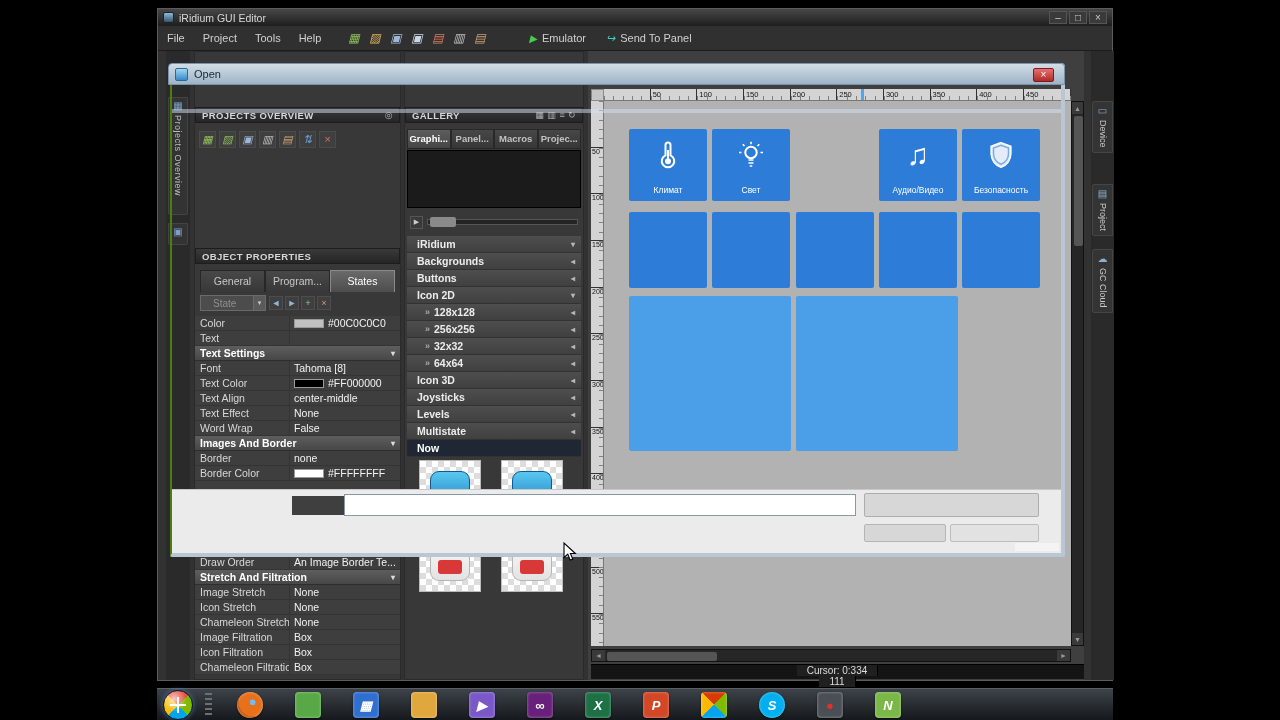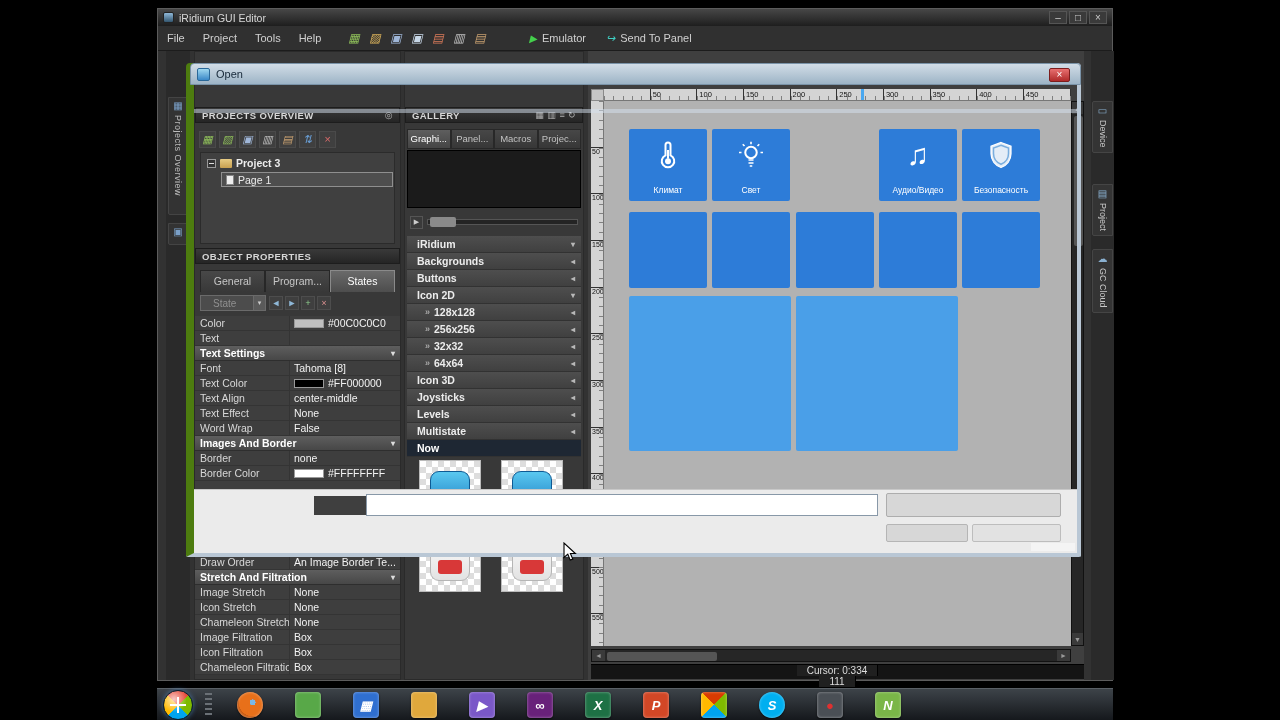--- a/index.html
+++ b/index.html
@@ -65,21 +65,21 @@
   .pval{flex:1;padding-left:4px;color:#f2f2f2;overflow:hidden;white-space:nowrap;display:flex;align-items:center;}
   .swatch{display:none;}
   .swatch[style]{display:inline-block;width:30px;height:9px;border:1px solid #999;margin-right:4px;flex:0 0 auto;}
   .psection{height:15px;line-height:15px;background:linear-gradient(#5e5e5e,#474747);border-bottom:1px solid #2e2e2e;
             color:#fff;font-weight:bold;padding-left:5px;display:flex;}
   .psection .secarr{margin-left:auto;margin-right:5px;font-size:8px;color:#ddd;}
   .pspacer{height:74px;background:#3e3e3e;}
 
   
   .gpanel{position:absolute;left:246px;top:0;width:180px;bottom:0;background:#383838;border:1px solid #2a2a2a;}
-  .gtabs{position:absolute;top:77px;left:2px;right:2px;display:flex;}
+  .gtabs{position:absolute;top:77px;left:2px;right:2px;display:flex;font-weight:bold;}
   .gtab{flex:1;height:20px;line-height:18px;text-align:center;font-size:9.5px;color:#c2c2c2;
         background:linear-gradient(#474747,#373737);border:1px solid #282828;overflow:hidden;white-space:nowrap;}
   .gtab.active{background:linear-gradient(#5e5e5e,#454545);color:#fff;}
   .gpreview{position:absolute;top:98px;left:2px;right:2px;height:58px;background:#1b1b1b;border:1px solid #000;}
   .gslider{position:absolute;top:162px;left:2px;right:2px;height:16px;display:flex;align-items:center;gap:4px;padding:0 3px;}
   .sbtn{width:13px;height:13px;background:#3a3a3a;border:1px solid #555;color:#ccc;font-size:7px;display:flex;align-items:center;justify-content:center;}
   .strack{flex:1;height:6px;background:#242424;border:1px solid #555;position:relative;}
   .shandle{position:absolute;left:2px;top:-3px;width:26px;height:10px;background:#8a8a8a;border-radius:2px;}
   .gtree{position:absolute;top:184px;left:2px;right:2px;}
   .grow{height:17px;display:flex;align-items:center;background:linear-gradient(#4e4e4e,#404040);
@@ -126,22 +126,22 @@
            display:flex;align-items:center;color:#ddd;font-size:10px;flex-direction:column;}
   .scell{padding:0 10px;height:100%;display:flex;align-items:center;background:#202020;border-right:1px solid #000;}
 
   
   .rstrip{position:absolute;left:933px;top:0;width:23px;bottom:0;background:#2a2a2a;}
   .rtab{position:absolute;left:1px;width:21px;display:flex;flex-direction:column;align-items:center;gap:4px;padding:4px 0;background:#343434;border:1px solid #454545;border-radius:2px 0 0 2px;}
   .rtabicon{font-size:10px;color:#8ab0d0;line-height:10px;}
   .rtabtext{writing-mode:vertical-rl;font-size:9px;color:#c8c8c8;white-space:nowrap;}
 
   
-  .dialog{position:absolute;left:186px;top:63px;width:895px;height:494px;z-index:40;
-          border-left:8px solid #4d7c0f;border-right:4px solid #b9c7d5;border-bottom:4px solid #b9c7d5;border-radius:4px 4px 2px 2px;padding-left:48px;}
+  .dialog{position:absolute;left:170px;top:63px;width:895px;height:494px;z-index:40;
+          border-left:2px solid #4d7c0f;border-right:4px solid #b9c7d5;border-bottom:4px solid #b9c7d5;border-radius:4px 4px 2px 2px;padding-left:48px;}
   .dtitle{position:absolute;left:-4px;right:-4px;top:0;height:22px;background:linear-gradient(#d2dde7,#9db4c6);
           border:1px solid #7a93a8;border-radius:4px 4px 0 0;display:flex;align-items:center;padding:0 6px;
           color:#17293a;font-size:11px;}
   .dicon{width:13px;height:13px;border-radius:2px;background:linear-gradient(#9fd8f0,#3a88c8);border:1px solid #2a6898;margin-right:6px;}
   .dclose{position:absolute;right:10px;top:4px;width:21px;height:14px;border-radius:2px;background:linear-gradient(#e87070,#b02a2a);
           border:1px solid #7c1d1d;color:#fff;font-size:10px;line-height:12px;text-align:center;}
   .dghost{position:absolute;left:0;right:0;top:46px;height:4px;background:rgba(213,226,239,.5);}
   .dbottom{position:absolute;left:0;right:0;bottom:0;height:64px;background:#ebebeb;border-top:1px solid #c8c8c8;}
   .dlabelbox{position:absolute;left:120px;top:6px;width:52px;height:19px;background:#3f3f3f;}
   .dinput{position:absolute;left:172px;top:4px;width:512px;height:22px;background:#fff;border:1px solid #8898a8;}
@@ -281,31 +281,20 @@
             </span>
 
             <span class="ptool" data-name="move-page-icon">
               <i style="color: rgb(106, 160, 216);">⇅</i>
             </span>
 
             <span class="ptool" data-name="delete-page-icon">
               <i style="color: rgb(216, 106, 106);">×</i>
             </span>
           </div>
-        <div class="ptree" data-name="project-tree">
-          <div class="trow" data-name="tree-item-project">
-            <span class="expander" data-name="collapse-icon"></span>
-            <span class="foldico" data-name="project-icon"></span>
-            <span data-name="project-label">Project 3</span>
-          </div>
-          <div class="pagerow" data-name="tree-item-page-selected">
-            <span class="pageico" data-name="page-icon"></span>
-            <span data-name="page-label">Page 1</span>
-          </div>
-        </div>
 
         <div class="phead" style="top:196px;" data-name="object-properties-header">
           <span data-name="object-properties-title">OBJECT PROPERTIES</span>
         </div>
         <div class="ptabs" data-name="properties-tabs">
 
             <span class="ptab" data-name="properties-tab">General</span>
 
             <span class="ptab" data-name="properties-tab">Program...</span>
 

